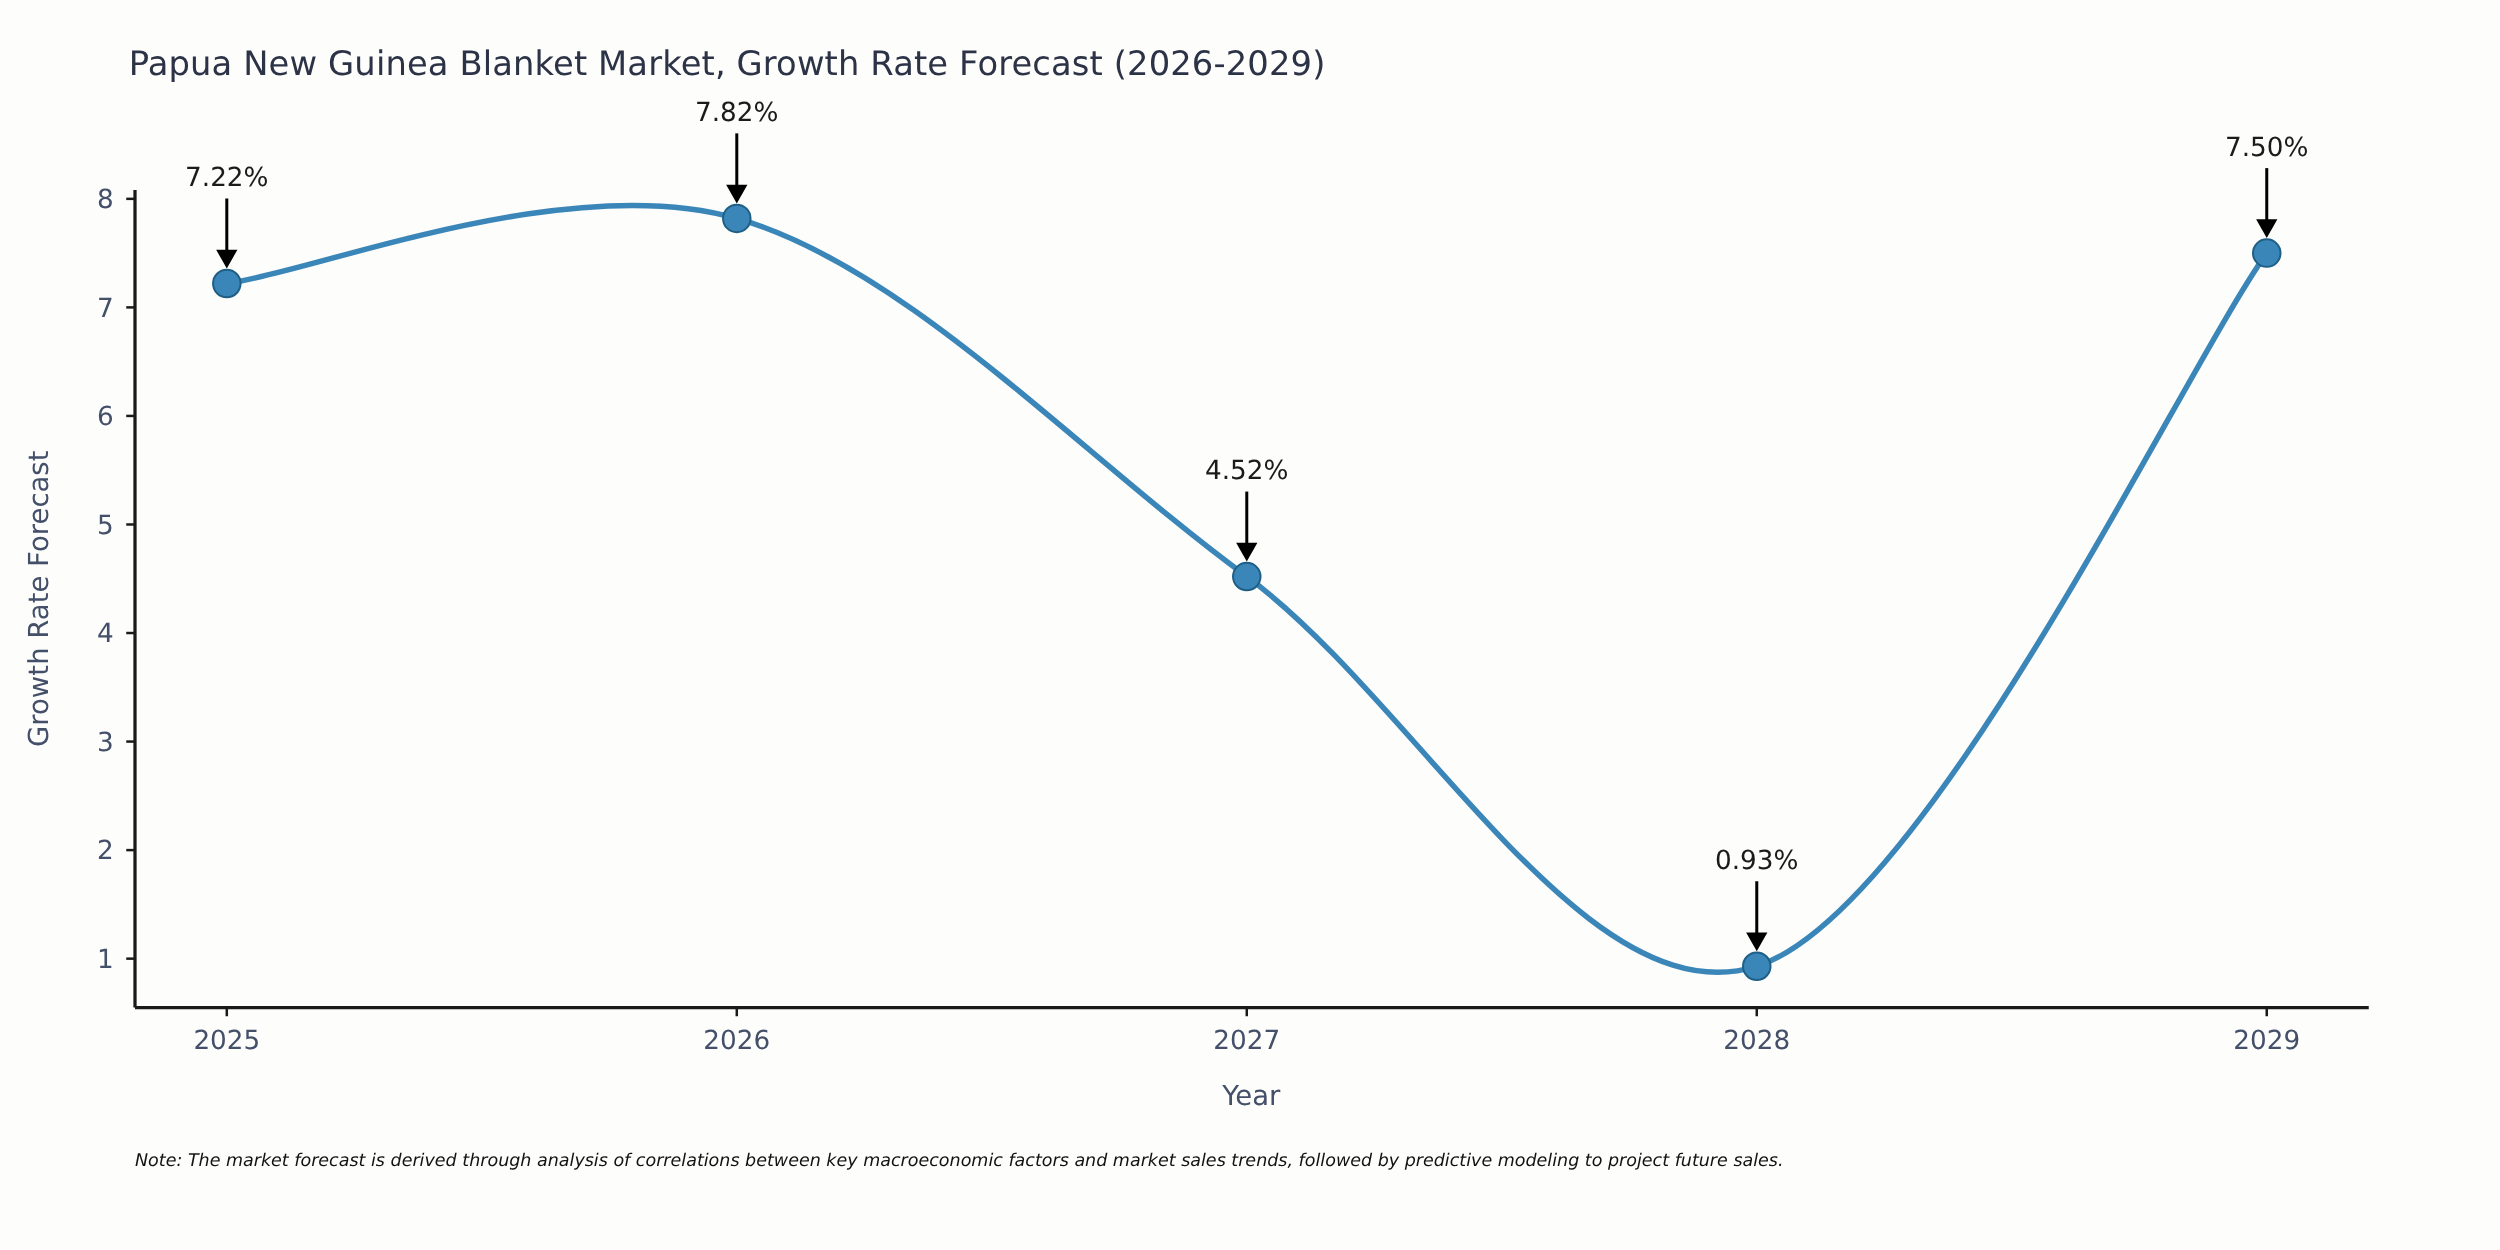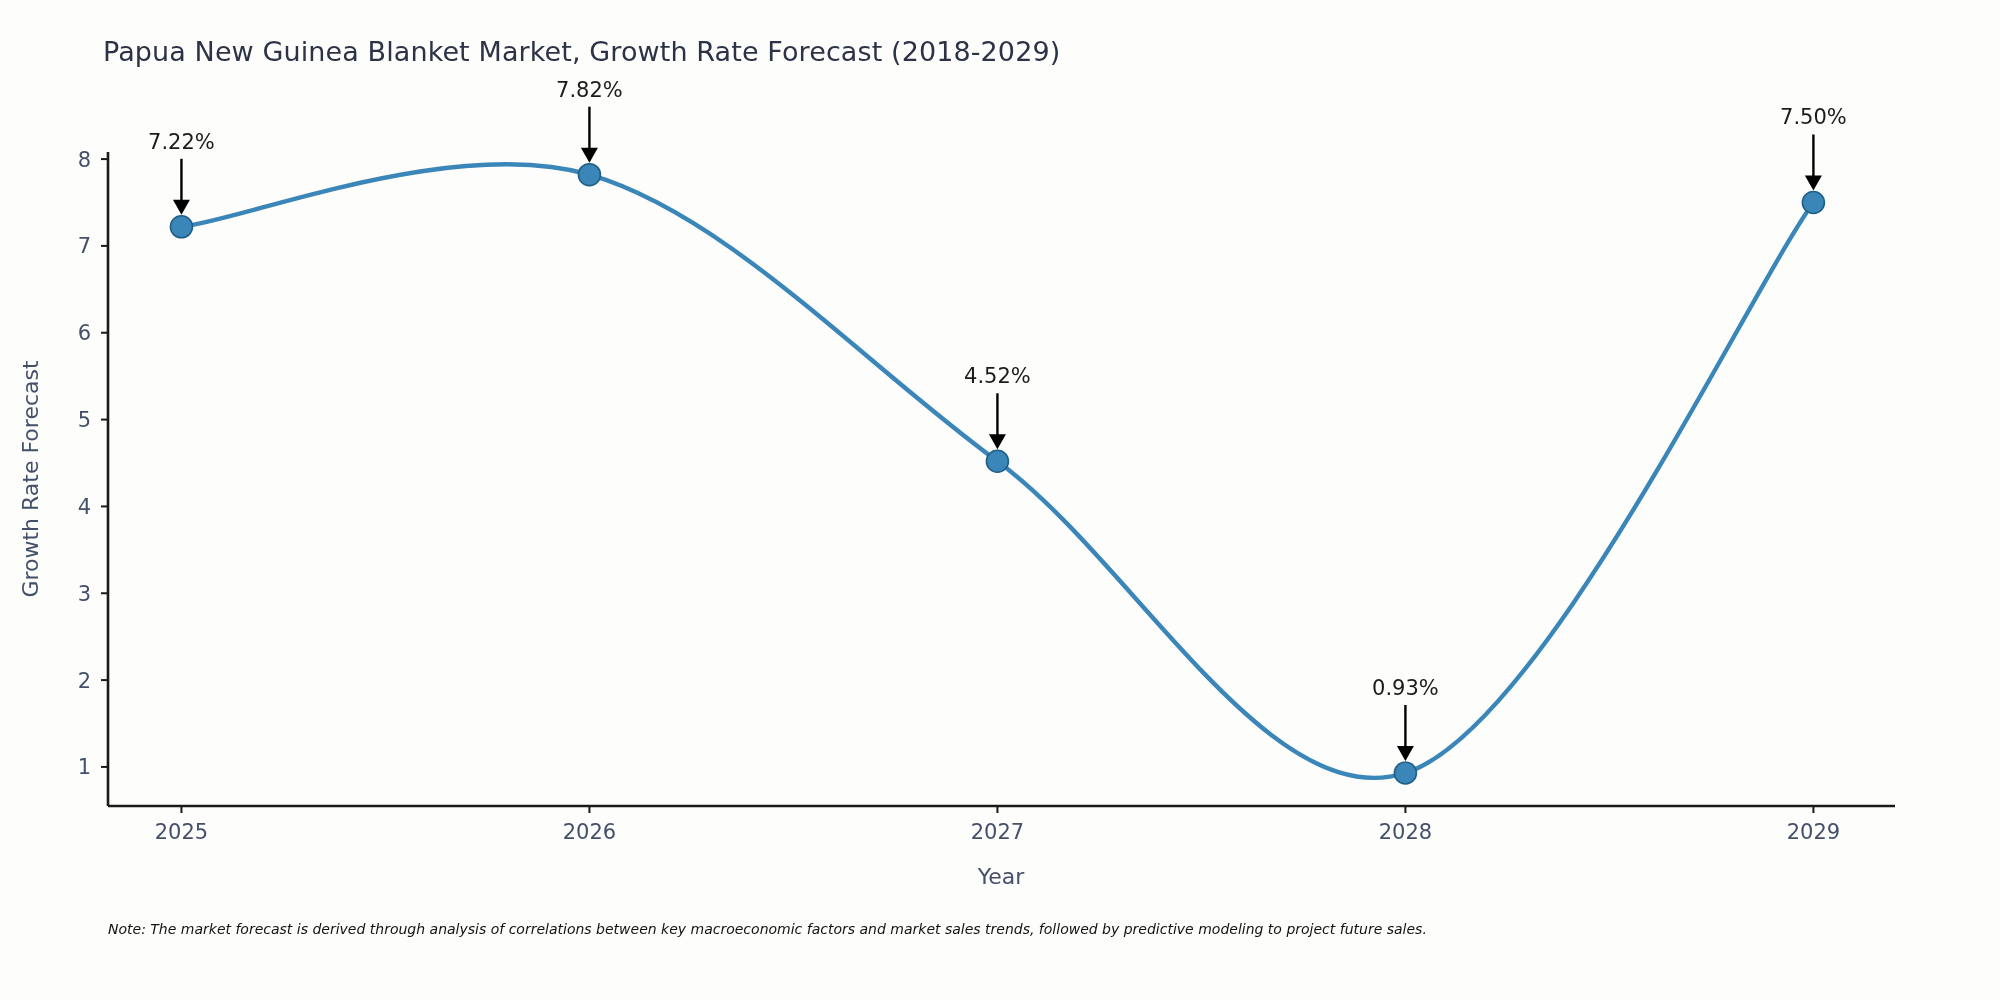--- a/index.html
+++ b/index.html
@@ -59,21 +59,21 @@
     font-size: 21px;
     fill: #1b1b1b;
     text-anchor: middle;
   }
 </style>
 </head>
 <body>
 
 <div class="figure">
 
-  <div class="chart-title">Papua New Guinea Blanket Market, Growth Rate Forecast (2018-2029)</div>
+  <div class="chart-title">Papua New Guinea Blanket Market, Growth Rate Forecast (2026-2029)</div>
 
   <svg class="plot" width="2000" height="1000">
     <defs></defs>
 
     <line id="spine-y" x1="108" y1="152" x2="108" y2="806" stroke="#1a1a1a" stroke-width="2.6"></line>
     <line id="spine-x" x1="108" y1="806" x2="1895" y2="806" stroke="#1a1a1a" stroke-width="2.6"></line>
 
     <g id="ytick-group">
         <line x1="101" x2="108" y1="766.9240506329114" y2="766.9240506329114" stroke="#1a1a1a" stroke-width="2"></line>
         <text class="tick-text" x="91" y="774.4240506329114" text-anchor="end">1</text>

